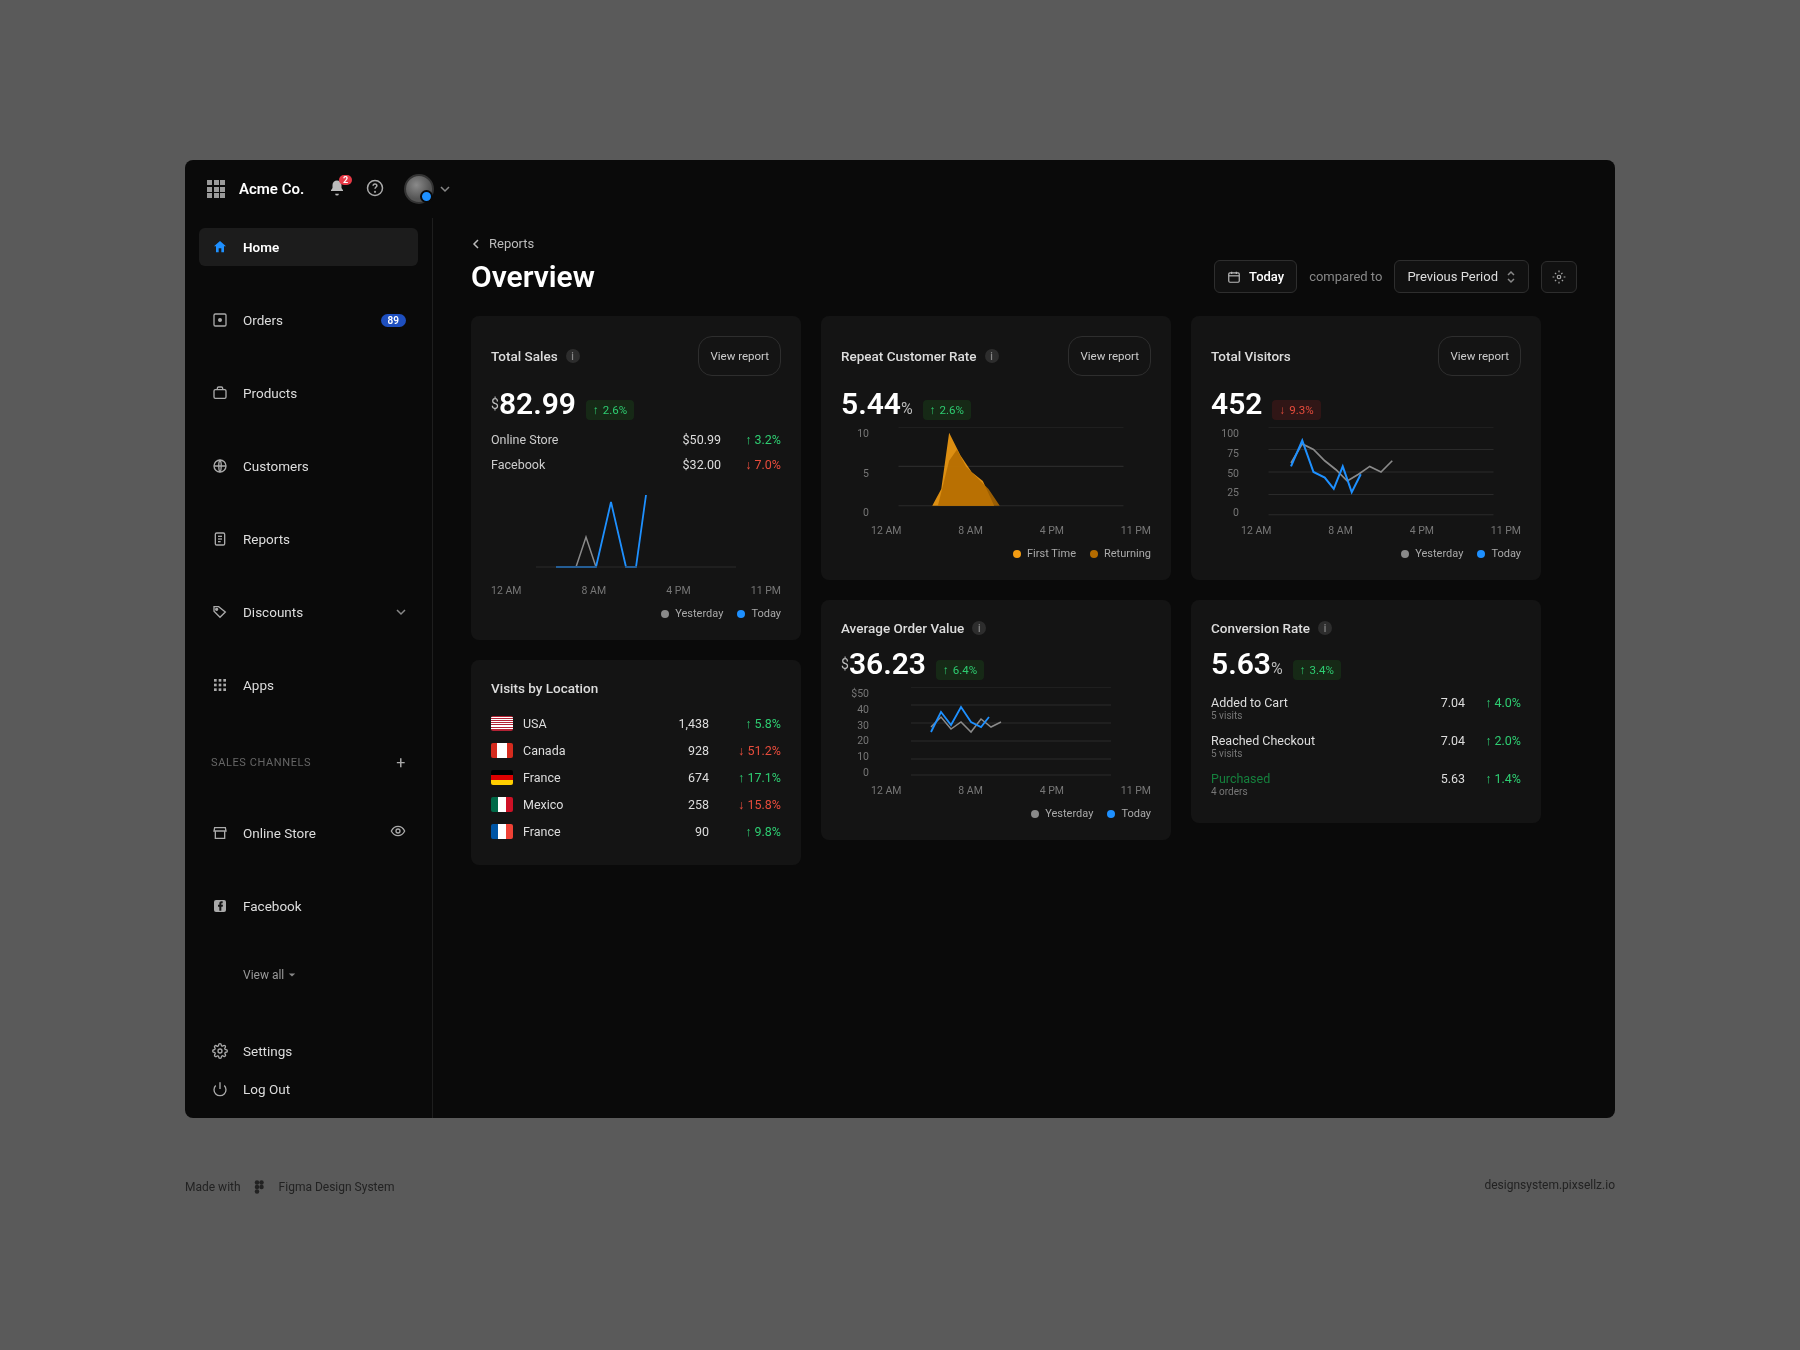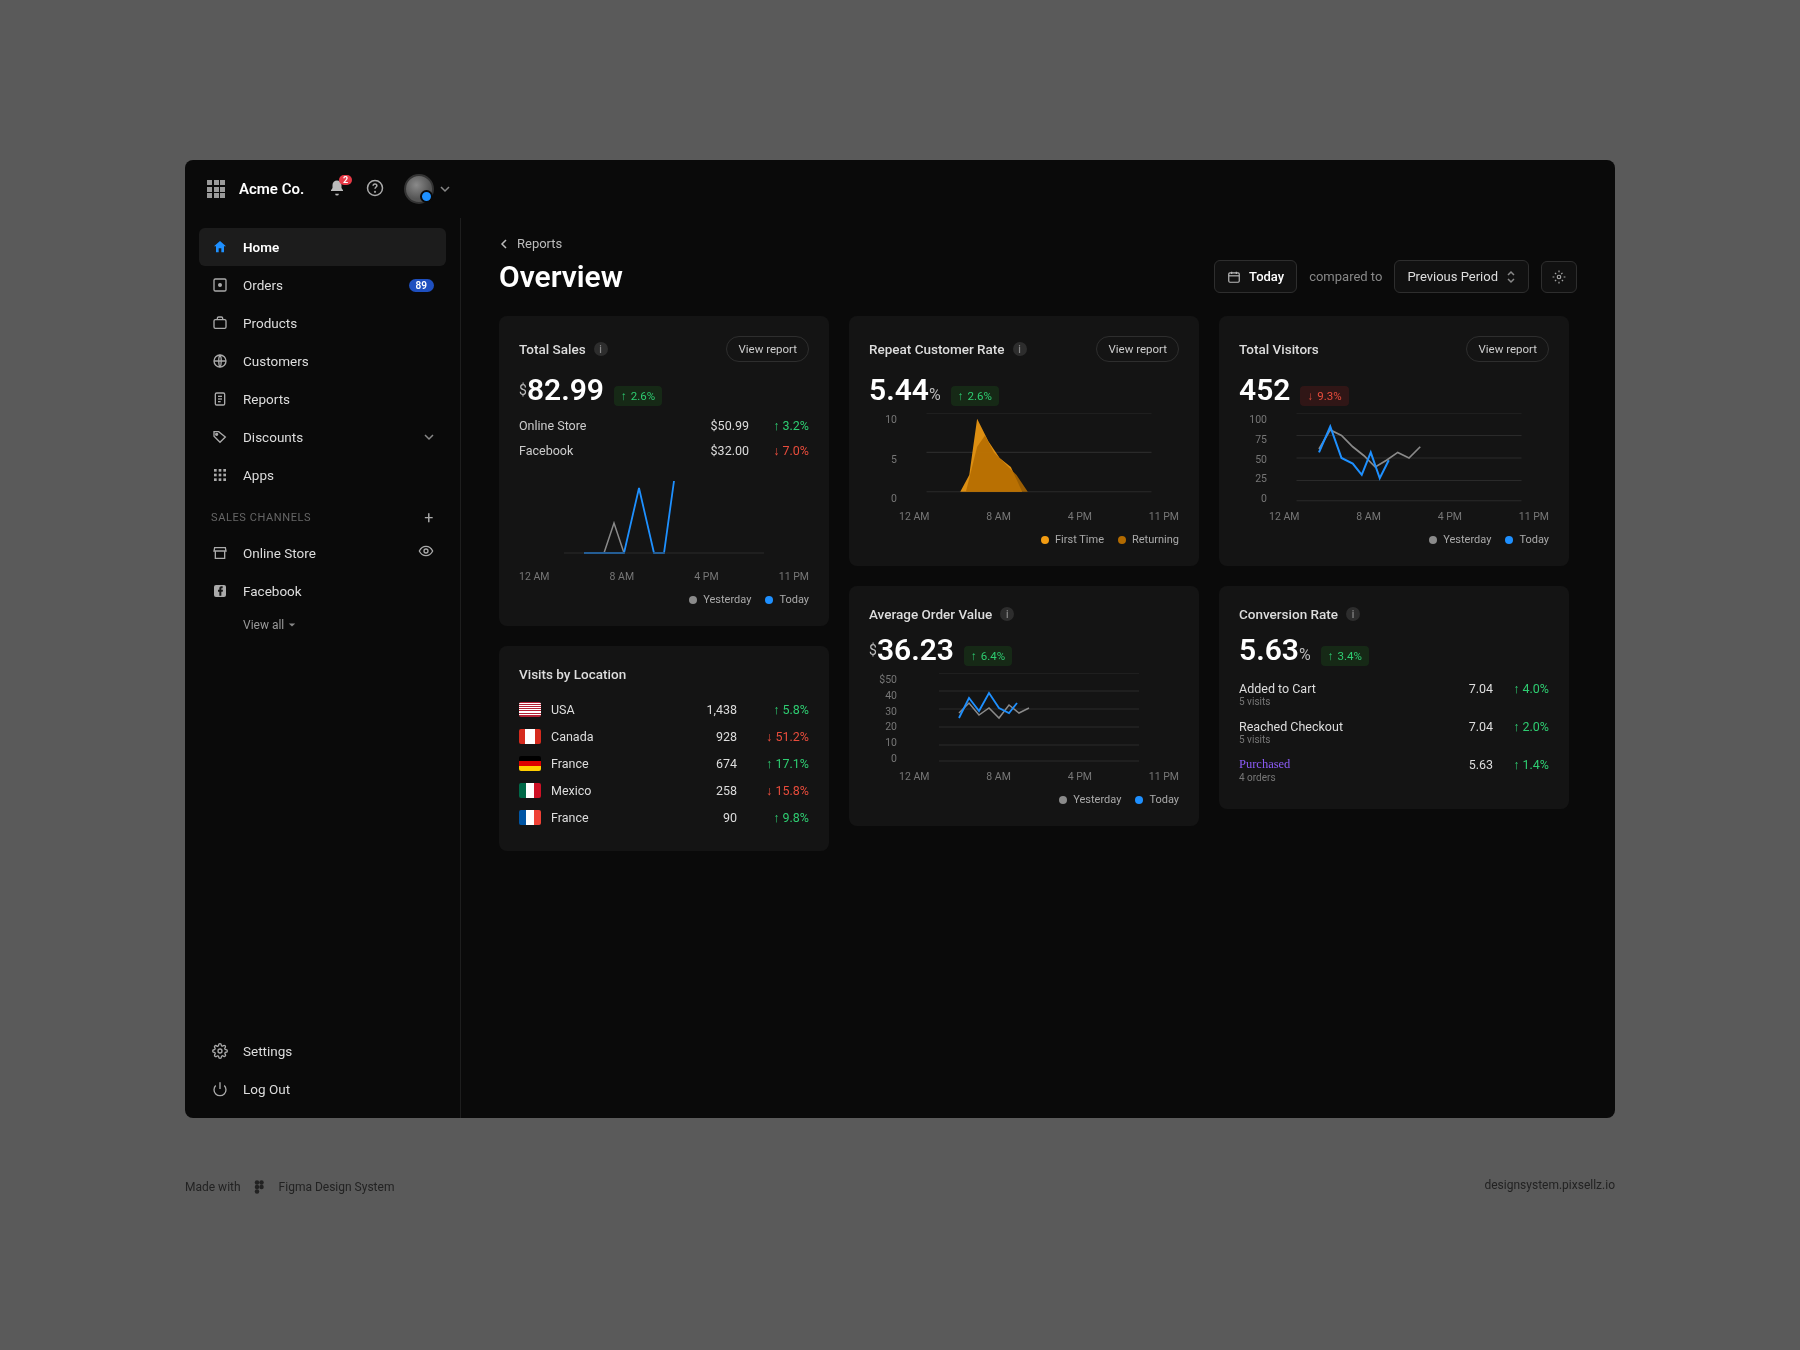--- a/index.html
+++ b/index.html
@@ -66,24 +66,25 @@
     position: relative;
   }
   .avatar::after{
     content:''; position:absolute; right:-1px; bottom:-1px;
     width:9px; height:9px; border-radius:50%;
     background:#1e90ff; border:2px solid #0a0a0a;
   }
   .icon-btn { color: #aaa; cursor: pointer; }
   .body { flex:1; display: flex; min-height: 0; }
   .sidebar {
-    width: 276px;
+    width: 248px;
     border-right: 1px solid #1e1e1e;
     display: flex; flex-direction: column;
     padding: 10px 14px;
+    gap: 35px;
   }
   .nav-item {
     display: flex; align-items: center; gap: 14px;
     padding: 10px 12px;
     border-radius: 6px;
     color: #ddd;
     cursor: pointer;
     font-size: 13.5px;
   }
   .nav-item.active { background: #1c1c1c; color: #fff; font-weight: 600; }
@@ -125,21 +126,21 @@
   .card {
     background: #141414;
     border-radius: 8px;
     padding: 20px;
   }
   .card-head { display:flex; align-items:center; justify-content:space-between; margin-bottom: 10px;}
   .card-title { font-size: 13.5px; color:#ddd; display:flex; align-items:center; gap:8px; font-weight:500;}
   .info-icon { width:14px; height:14px; border-radius:50%; background:#2d2d2d; color:#888; font-size:10px; display:flex; align-items:center; justify-content:center; }
   .view-report {
     font-size:11.5px; color:#ccc; border:1px solid #2e2e2e;
-    border-radius: 14px; padding: 5px 11px; cursor:pointer;
+    border-radius: 14px; padding: 12px 11px; cursor:pointer;
   }
   .metric { display:flex; align-items:baseline; gap:10px; margin-bottom: 6px; }
   .metric .prefix { font-size: 14px; color:#bbb; vertical-align: super; }
   .metric .value { font-size: 30px; font-weight: 600; color:#fff; }
   .metric .suffix { font-size: 16px; color:#bbb; }
   .delta {
     display:inline-flex; align-items:center; gap:4px;
     font-size: 11.5px; padding: 3px 7px; border-radius:4px;
     background: rgba(34,139,34,0.18); color:#2ecc71;
   }
@@ -634,21 +635,21 @@
     <span class="up" style="text-align:right;">↑ 4.0%</span>
     <span class="sub">5 visits</span>
                 </div>
                 <div class="conv-block">
                   <span style="color:#ddd;">Reached Checkout</span>
     <span style="text-align:right; color:#ddd;">7.04</span>
     <span class="up" style="text-align:right;">↑ 2.0%</span>
     <span class="sub">5 visits</span>
                 </div>
                 <div class="conv-block">
-                  <span style="color:#8b5cf6;font-family:Liberation Serif, serif;">Purchased</span>
+                  <span style="color:#15803d;">Purchased</span>
     <span style="text-align:right; color:#ddd;">5.63</span>
     <span class="up" style="text-align:right;">↑ 1.4%</span>
     <span class="sub">4 orders</span>
                 </div>
               </div>
           </div>
         </div>
 
       </div>
     </div>

